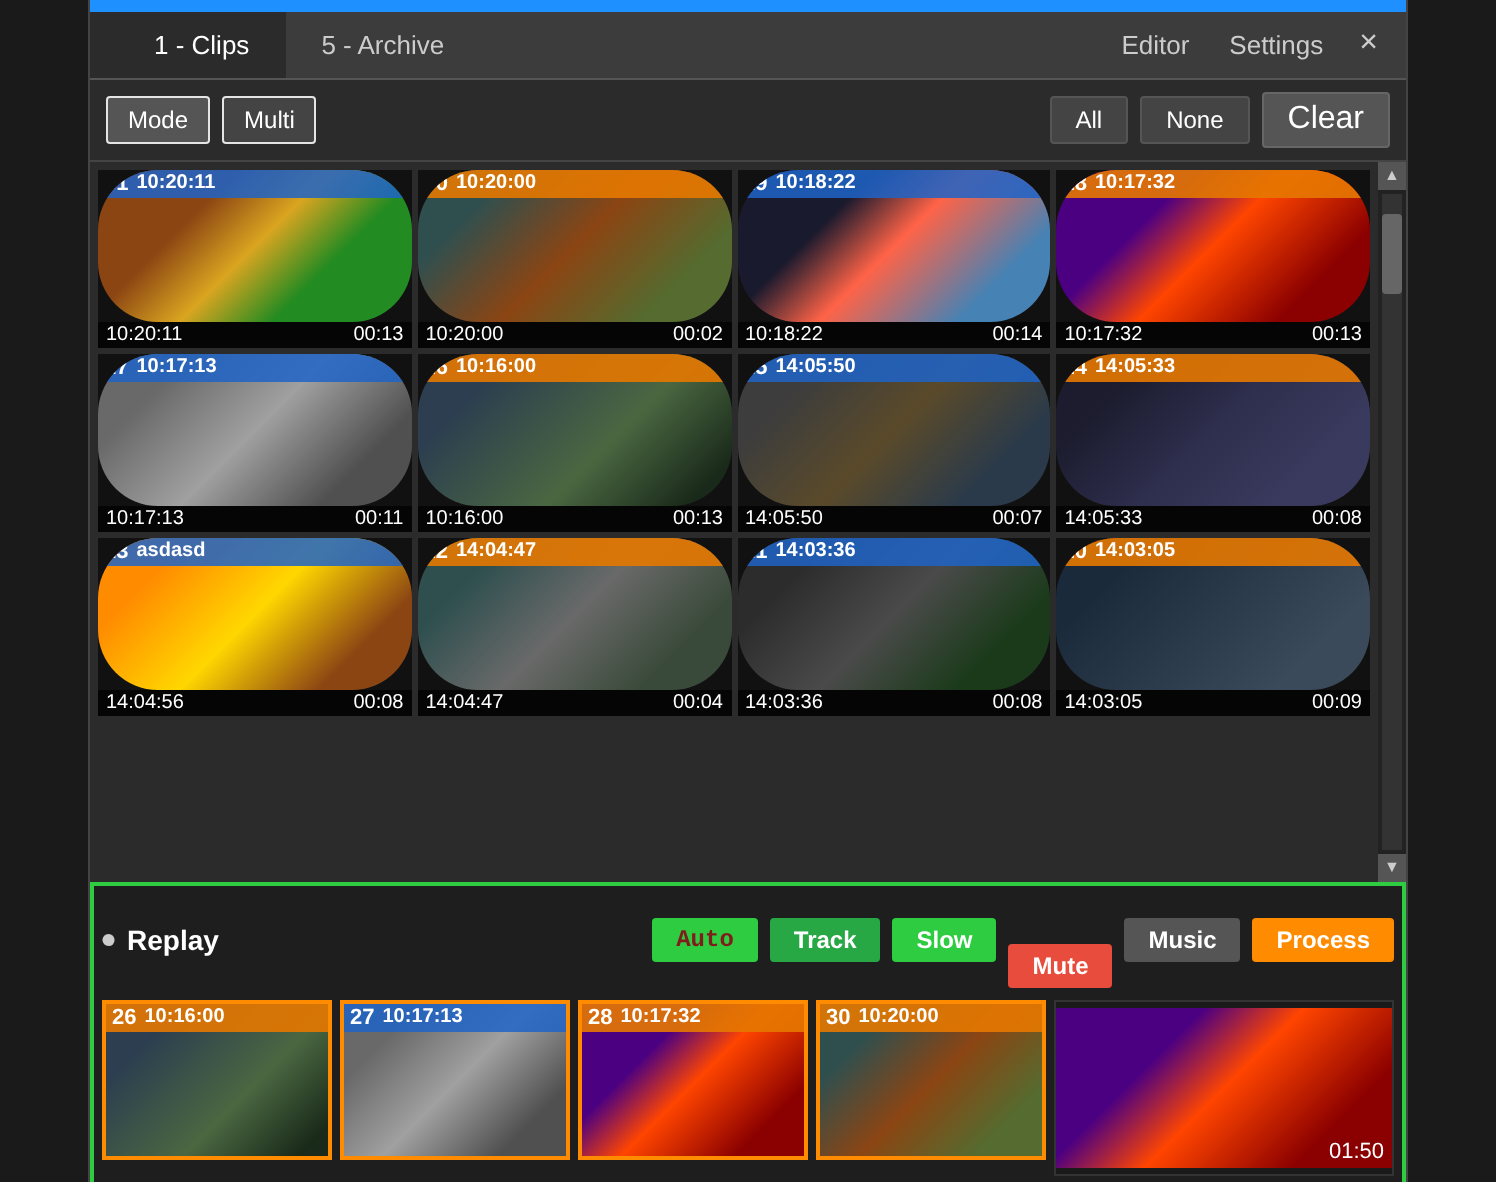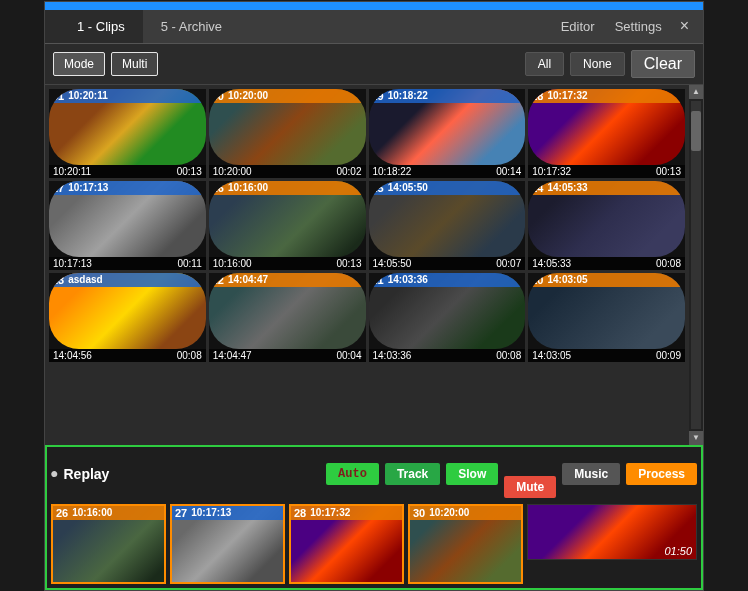--- a/index.html
+++ b/index.html
@@ -284,26 +284,25 @@
     .replay-clip-header {
       display: flex;
       align-items: center;
       padding: 1px 3px;
       position: absolute;
       top: 0; left: 0; right: 0;
     }
     .last-clip-area {
       flex: 1;
       background: #111;
-      height: 56px;
+      height: 88px;
       position: relative;
       display: flex;
       flex-direction: column;
       justify-content: center;
-      font-style: italic;
     }
   </style>
 </head>
 <body>
 
 <div class="app-window">
 
   <div class="title-bar"></div>
 
   <div class="tab-bar">

